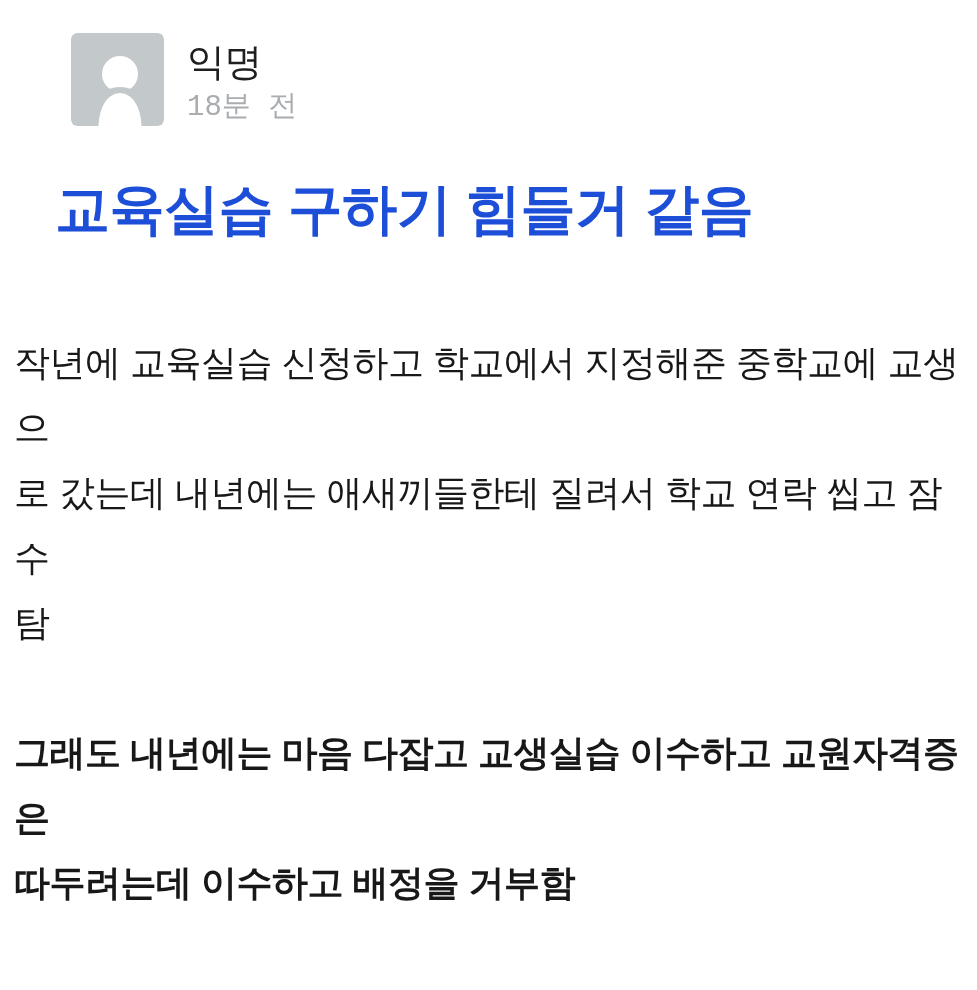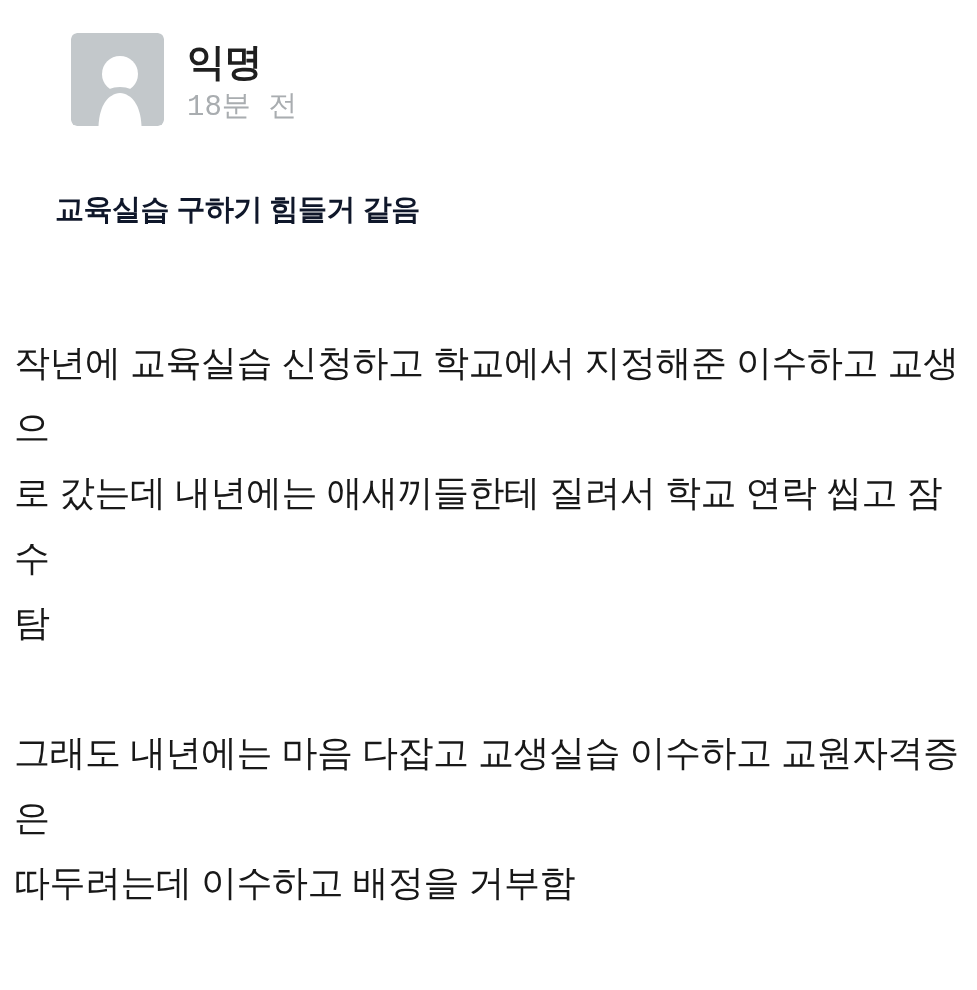--- a/index.html
+++ b/index.html
@@ -30,51 +30,51 @@
   }
   .avatar svg { display: block; width: 100%; height: 100%; }
   .author-info {
     margin-left: 23px;
     padding-top: 5px;
     display: flex;
     flex-direction: column;
   }
   .author-name {
     font-size: 38px;
-    font-weight: 700;
+    font-weight: 400;
     color: #1f1f1f;
     line-height: 48px;
     letter-spacing: -0.5px;
   }
   .post-timestamp {
     margin-top: 4px;
     font-size: 29px;
     font-weight: 400;
     color: #a9adb0;
     line-height: 36px;
     font-family: Liberation Mono, monospace;
   }
   .post-title {
     margin: 57px 14px 0 55px;
-    font-size: 29px;
+    font-size: 55px;
     font-weight: 700;
-    color: #0f172a;
+    color: #1d4ed8;
     line-height: 52px;
     letter-spacing: -0.5px;
     word-break: keep-all;
   }
   .post-body {
     margin: 95px 14px 0 14px;
     font-size: 36px;
     font-weight: 400;
     color: #181818;
     line-height: 65px;
     letter-spacing: -0.5px;
   }
-  .paragraph + .paragraph { margin-top: 65px; }
+  .paragraph + .paragraph { margin-top: 65px; font-weight: bold; }
   .body-line { word-break: break-all; }
 </style>
 </head>
 <body>
 
 <div class="post-card">
 
   <div class="post-header">
     <div class="avatar">
       <svg viewBox="0 0 93 93" xmlns="http://www.w3.org/2000/svg">
@@ -87,21 +87,21 @@
     <div class="author-info">
       <div class="author-name">익명</div>
       <div class="post-timestamp">18분 전</div>
     </div>
   </div>
 
   <h1 class="post-title">교육실습 구하기 힘들거 같음</h1>
 
   <div class="post-body">
     <div class="paragraph">
-      <div class="body-line">작년에 교육실습 신청하고 학교에서 지정해준 이수하고 교생으</div>
+      <div class="body-line">작년에 교육실습 신청하고 학교에서 지정해준 중학교에 교생으</div>
       <div class="body-line">로 갔는데 내년에는 애새끼들한테 질려서 학교 연락 씹고 잠수</div>
       <div class="body-line">탐</div>
     </div>
     <div class="paragraph">
       <div class="body-line">그래도 내년에는 마음 다잡고 교생실습 이수하고 교원자격증은</div>
       <div class="body-line">따두려는데 이수하고 배정을 거부함</div>
     </div>
     <div class="paragraph">
       <div class="body-line">나 때문에 학교 이상하게 소문나서 학교들이 더이상 우리 사범대</div>
 

